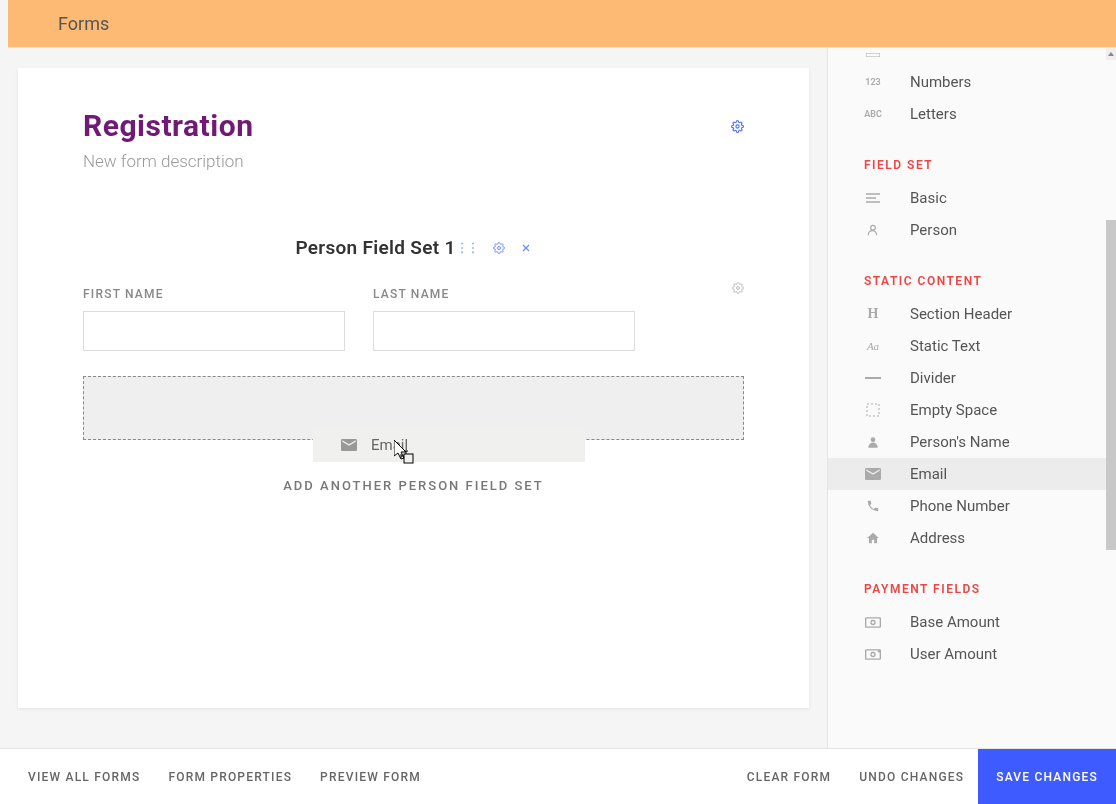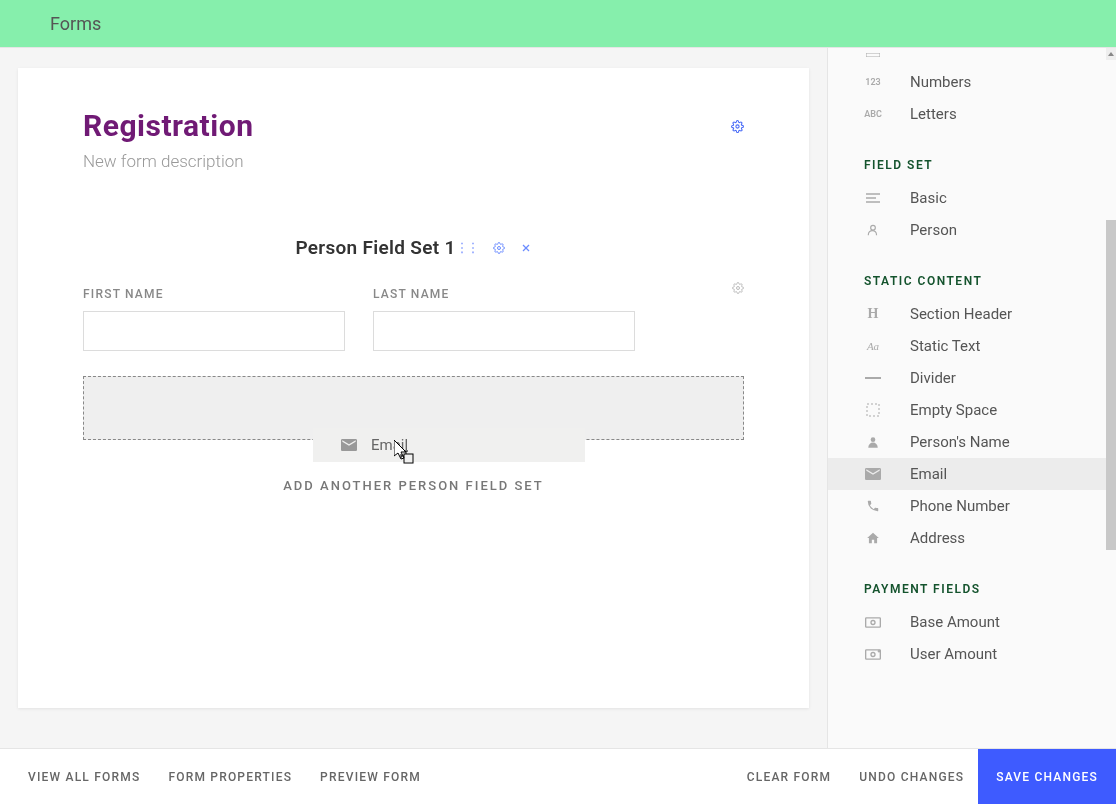--- a/index.html
+++ b/index.html
@@ -10,25 +10,26 @@
     }
     body {
       width: 1116px;
       height: 804px;
       background: #f5f5f5;
       position: relative;
       overflow: hidden;
     }
     .top-header {
       height: 48px;
-      background: #86efac;
+      background: #fdba74;
       border-bottom: 1px solid #e5e5e5;
       display: flex;
       align-items: center;
       padding: 0 50px;
+      margin-left: 8px;
     }
     .top-header-title {
       font-size: 18px;
       color: #555;
       font-weight: 400;
     }
     .main-area {
       display: flex;
       height: 700px;
     }
@@ -206,21 +207,21 @@
       flex-shrink: 0;
     }
     .sb-item-label {
       color: #555;
       font-size: 15px;
     }
     .sb-section-header {
       padding: 28px 20px 10px 36px;
       font-size: 12px;
       font-weight: 600;
-      color: #14532d;
+      color: #ef4444;
       letter-spacing: 1.5px;
     }
     .icon-text-small {
       font-size: 9px;
       font-weight: 600;
       color: #aaa;
       letter-spacing: 0;
     }
     .scroll-indicator {
       position: absolute;

